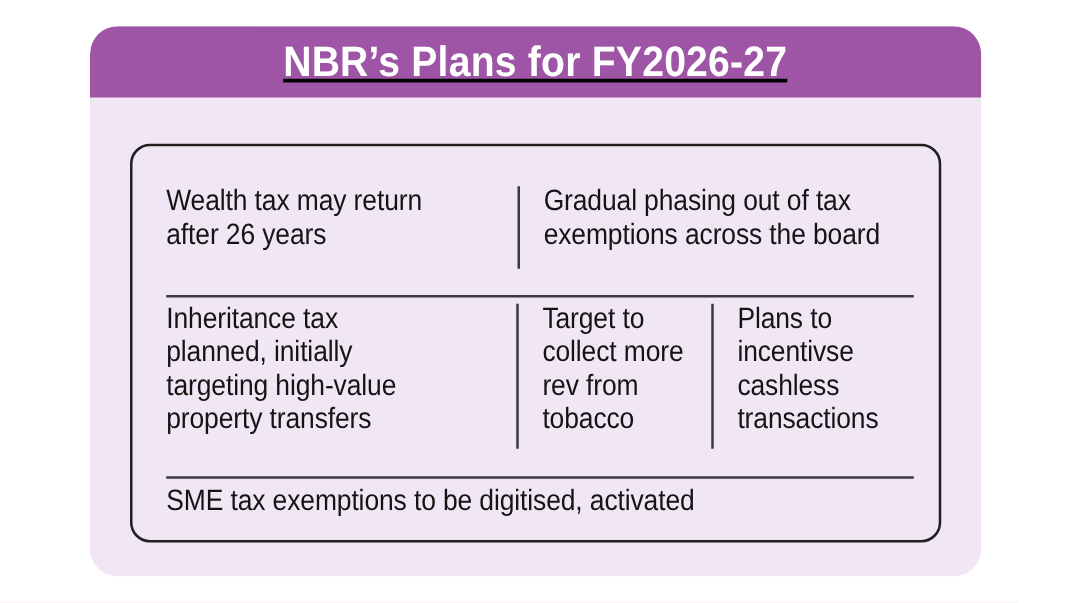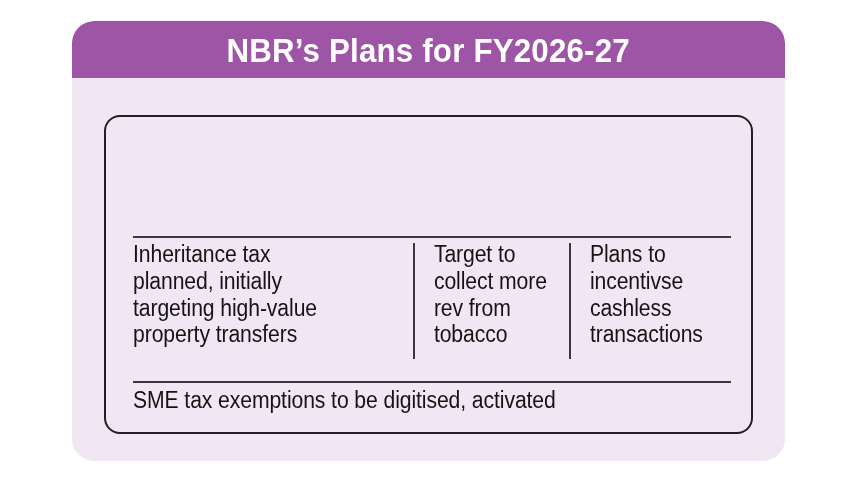--- a/index.html
+++ b/index.html
@@ -40,20 +40,21 @@
     left: 0;
     top: 0;
     width: 713px;
     height: 57px;
     background: #9f55a6;
     border-top-left-radius: 22px;
     border-top-right-radius: 22px;
     display: flex;
     align-items: center;
     justify-content: center;
+    text-decoration: underline;
   }
   .header-title {
     color: #ffffff;
     font-family: "Liberation Sans", sans-serif;
     font-weight: bold;
     font-size: 34px;
     letter-spacing: 0.2px;
     line-height: 1;
     transform: scaleX(0.92);
     transform-origin: center center;
@@ -165,20 +166,27 @@
     <div class="header-band">
       <div class="header-title">NBR’s Plans for FY2026-27</div>
     </div>
 
     <div class="panel">
       <div class="panel-inner">
 
         <div class="hrule hrule-1"></div>
         <div class="hrule hrule-2"></div>
 
+        <div class="row row-top">
+          <div class="cell cell-a"><span class="txt">Wealth tax may return
+after 26 years</span></div>
+          <div class="vdiv"></div>
+          <div class="cell cell-b"><span class="txt">Gradual phasing out of tax
+exemptions across the board</span></div>
+        </div>
 
         <div class="row row-bottom">
           <div class="cell cell-full"><span class="txt">SME tax exemptions to be digitised, activated</span></div>
         </div>
 
         <div class="row row-middle">
           <div class="cell cell-a"><span class="txt">Inheritance tax
 planned, initially
 targeting high-value
 property transfers</span></div>

